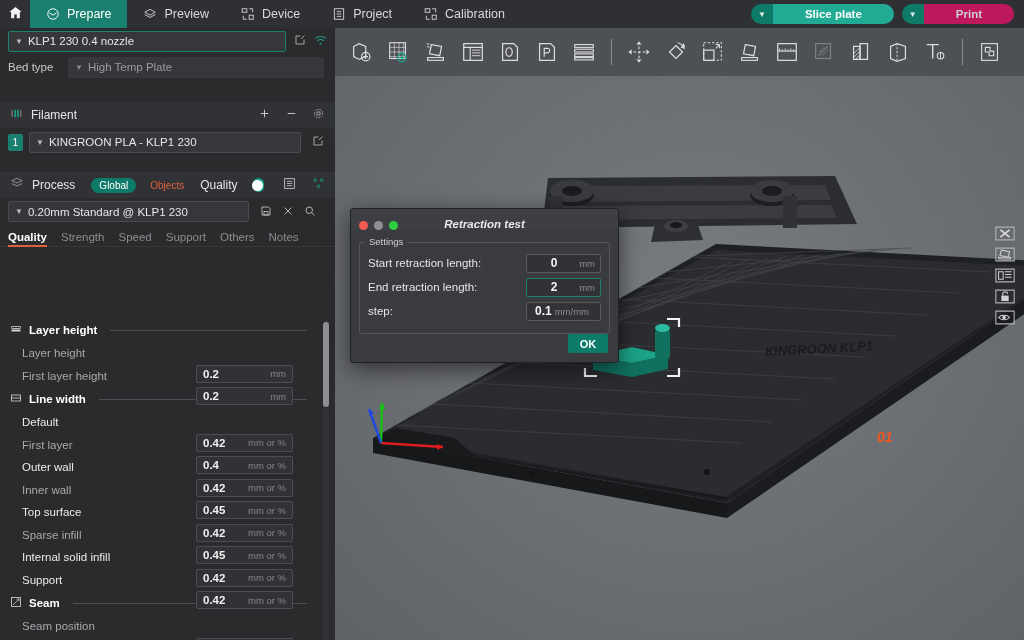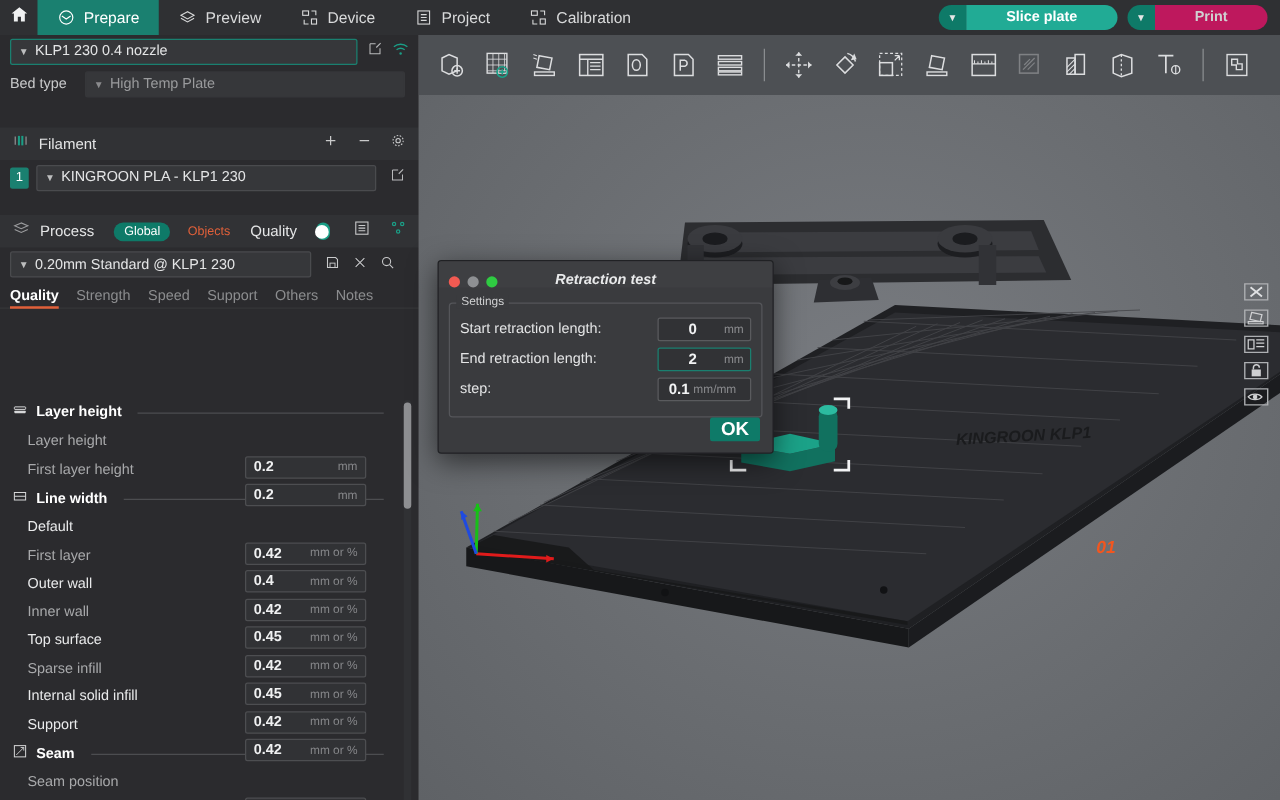--- a/index.html
+++ b/index.html
@@ -194,21 +194,21 @@
   }
   .dfield.focus { border-color: #1a8070; }
   .dfield .dval {
     flex: 1; text-align: center; color: #f2f3f4; font-size: 12px; font-weight: bold;
   }
   .dfield .dunit { color: #8b8c8f; font-size: 9.5px; margin-left: 3px; }
   .dfield.step .dval { text-align: right; flex: 0 0 auto; margin-left: 3px; }
   .dlg-footer { position: absolute; right: 10px; bottom: 9px; }
   .ok-btn {
     width: 40px; height: 19px; background: #0e7a68; color: #ffffff;
-    font-size: 15px; font-weight: bold;
+    font-size: 11px; font-weight: bold;
     display: flex; align-items: center; justify-content: center; border-radius: 2px;
   }
 </style>
 </head>
 <body>
 
 <div id="app">
 
   <div class="topnav">
     <div class="home-btn">

